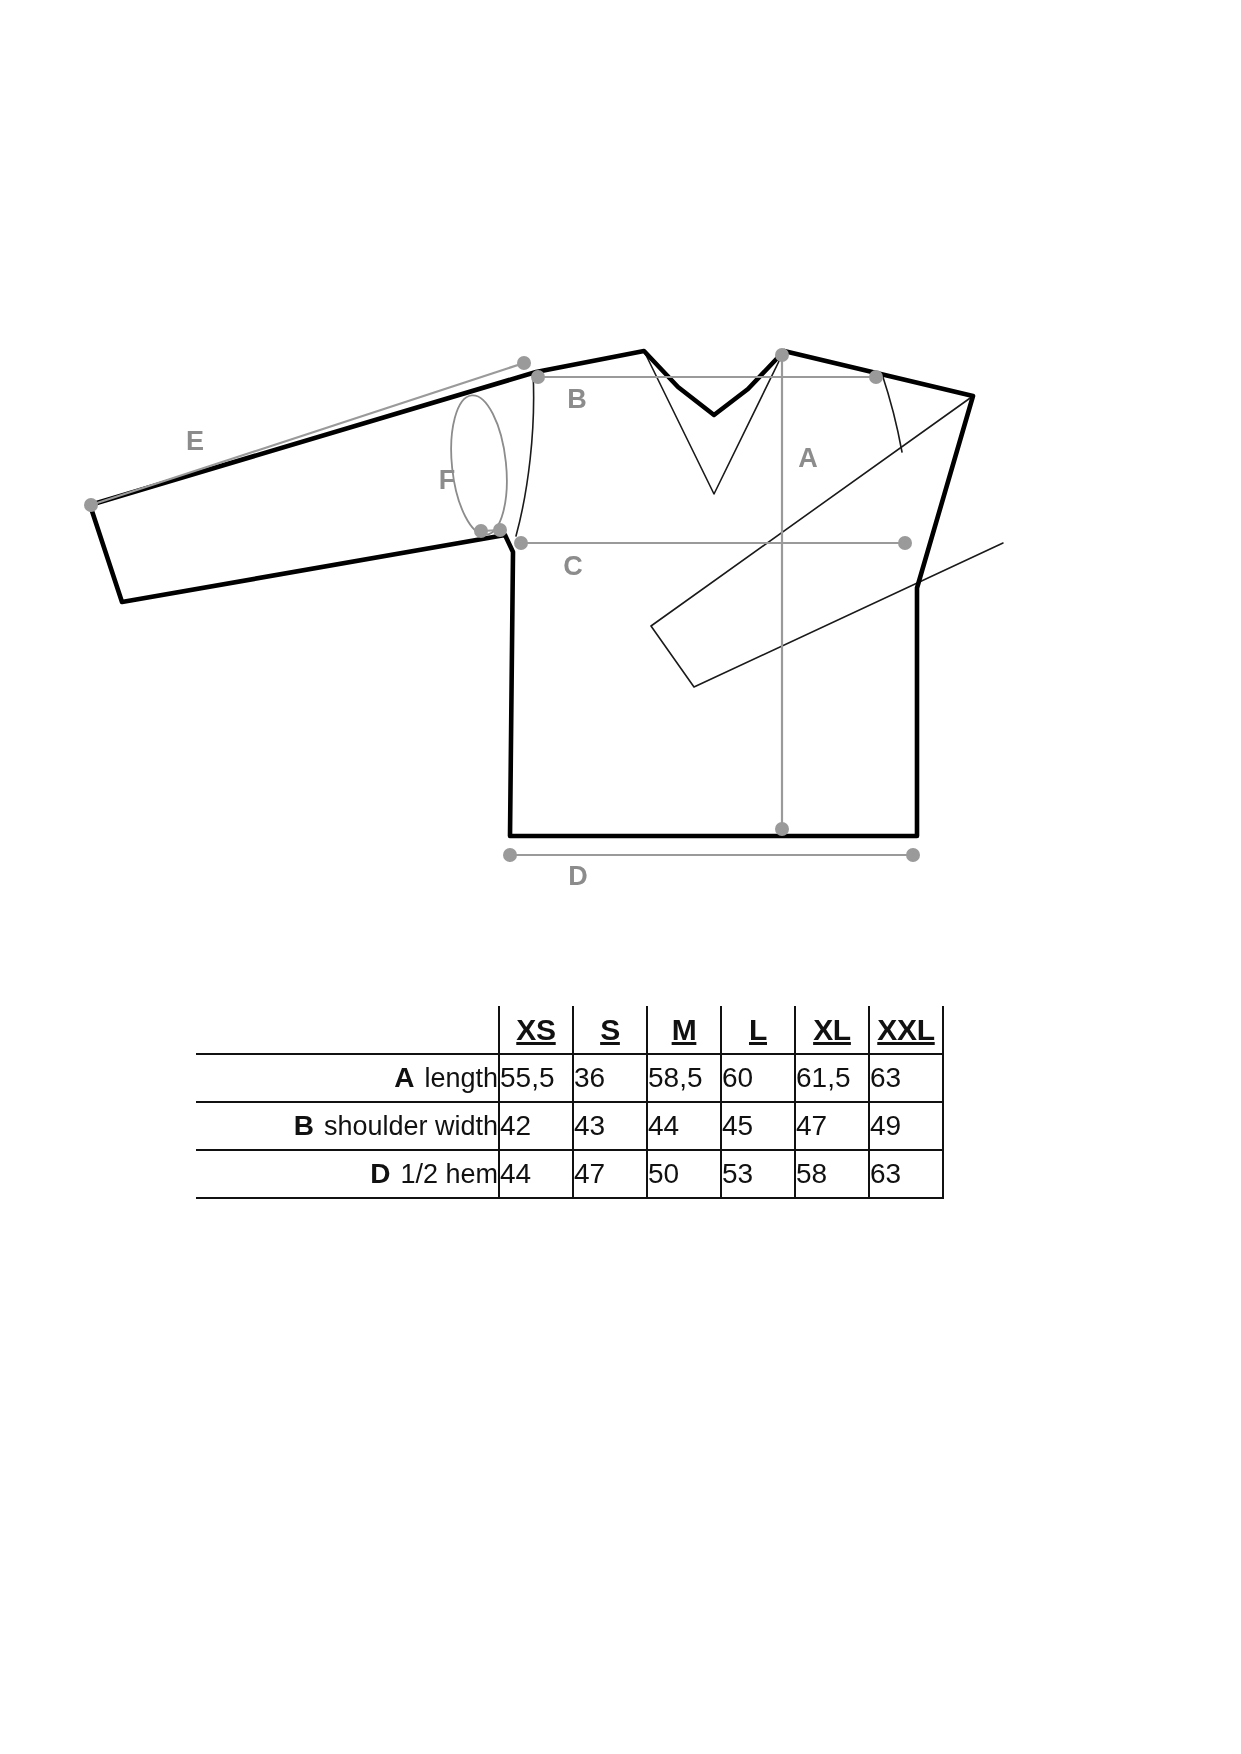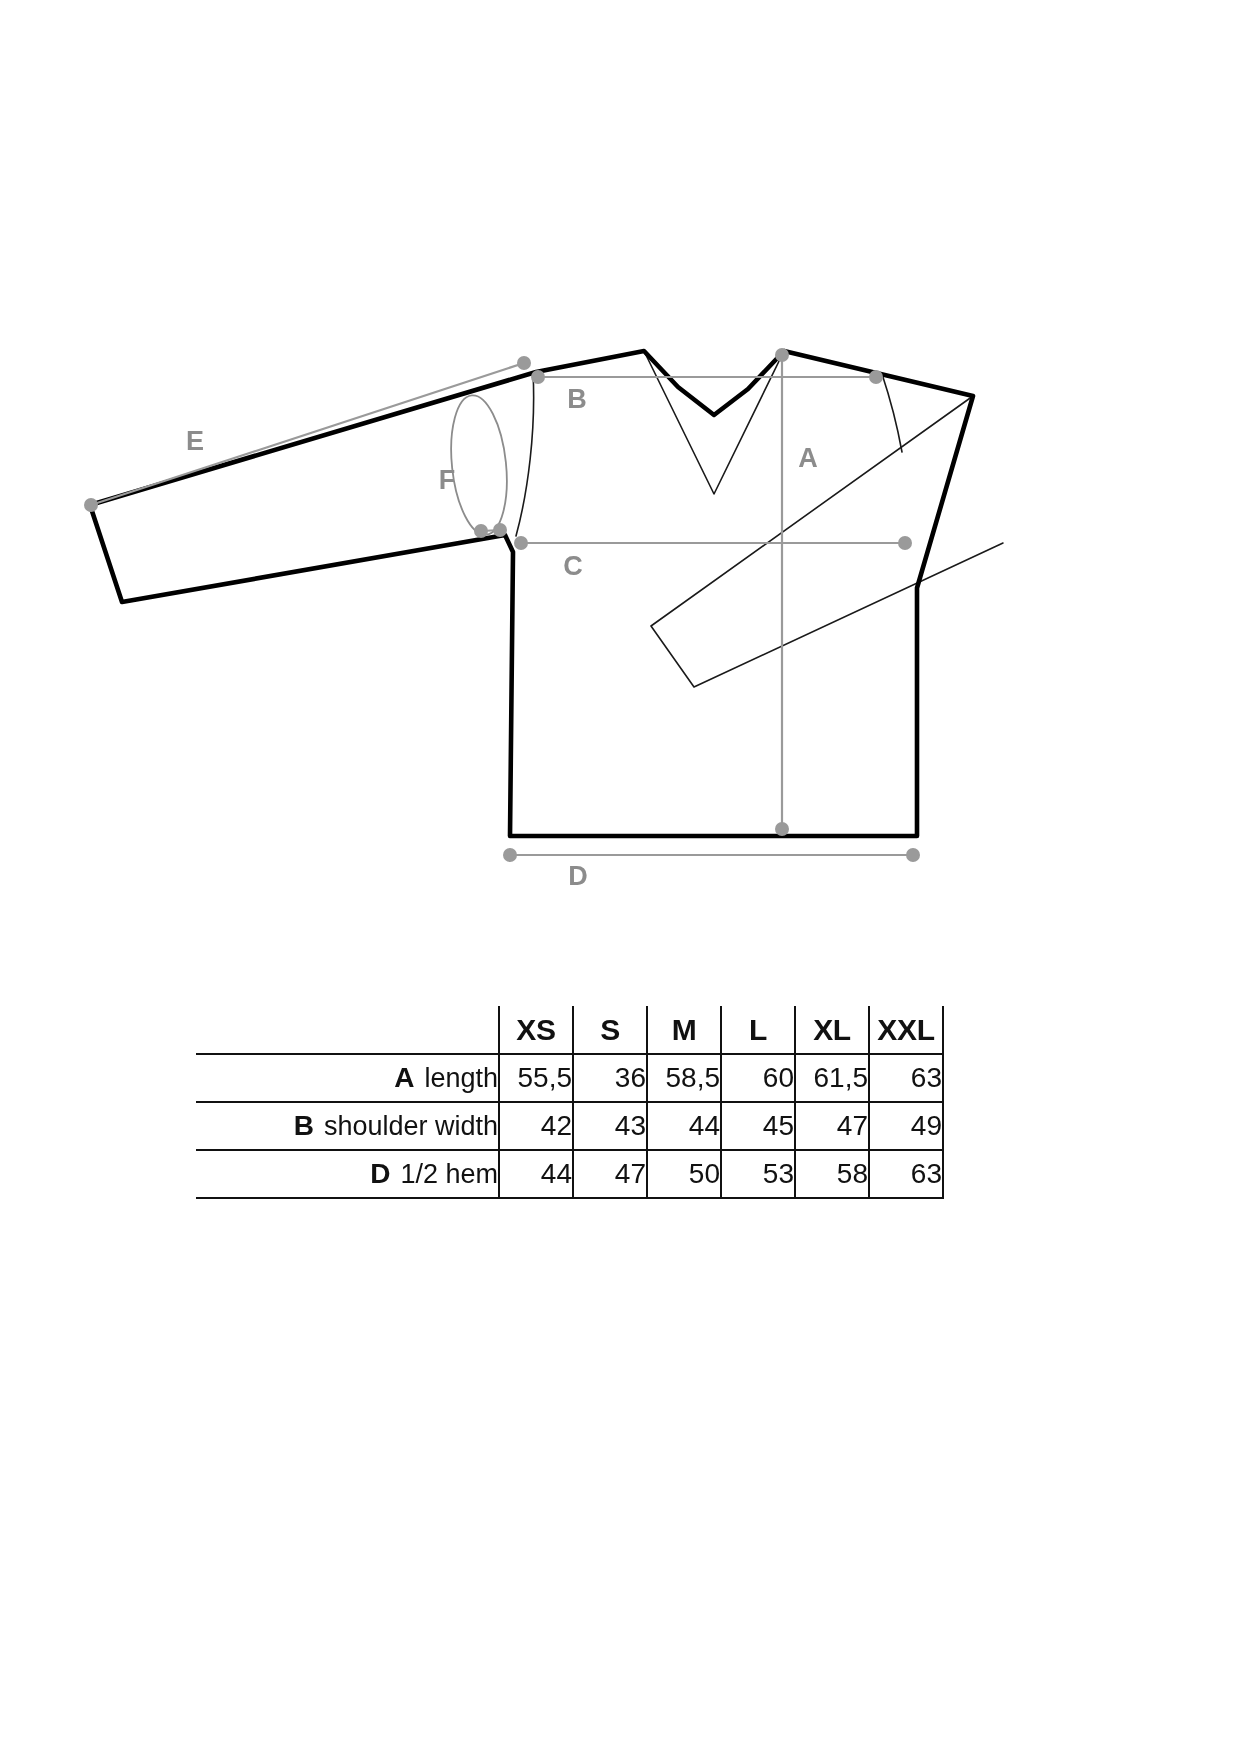--- a/index.html
+++ b/index.html
@@ -62,20 +62,21 @@
   .size-table thead th.hdr-blank {
     border: none;
     background: transparent;
   }
   .size-table thead th.hdr-size {
     font-size: 30px;
     font-weight: bold;
     text-align: center;
     border-left: 2px solid #111111;
     letter-spacing: -0.3px;
+    text-decoration: underline;
   }
   .size-table thead th.hdr-size.last {
     border-right: 2px solid #111111;
   }
 
   .size-table tbody tr td {
     border-top: 2px solid #111111;
   }
   .size-table tbody tr:last-child td {
     border-bottom: 2px solid #111111;
@@ -85,21 +86,21 @@
     padding-left: 14px;
     font-size: 27px;
     white-space: nowrap;
   }
   .size-table tbody td.row-label .code {
     font-weight: bold;
     font-size: 28px;
     margin-right: 10px;
   }
   .size-table tbody td.val {
-    text-align: right;
+    text-align: left;
     font-size: 28px;
     border-left: 2px solid #111111;
   }
   .size-table tbody td.val.last {
     border-right: 2px solid #111111;
   }
 </style>
 </head>
 <body>
 

